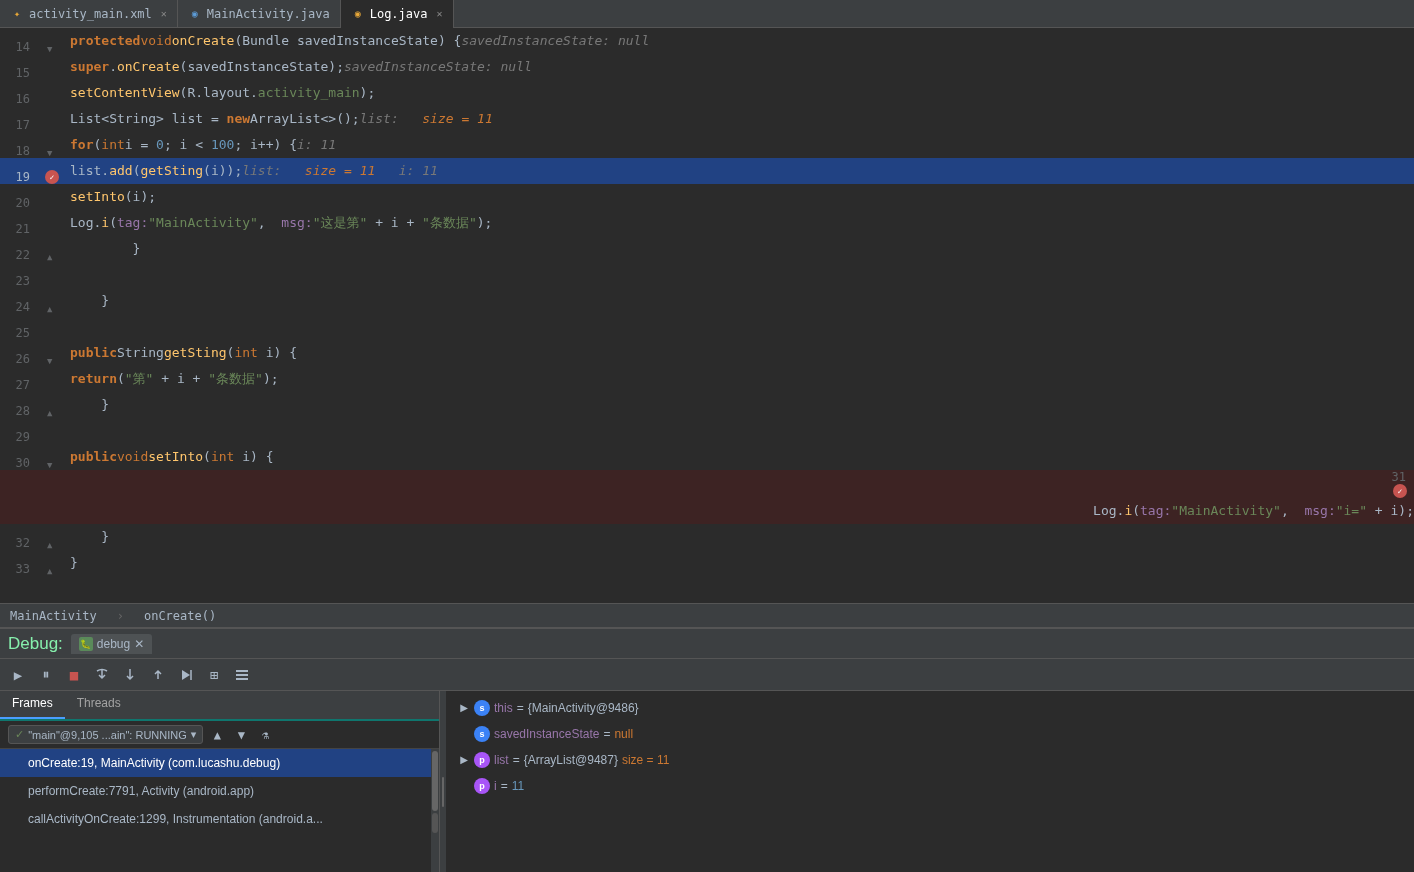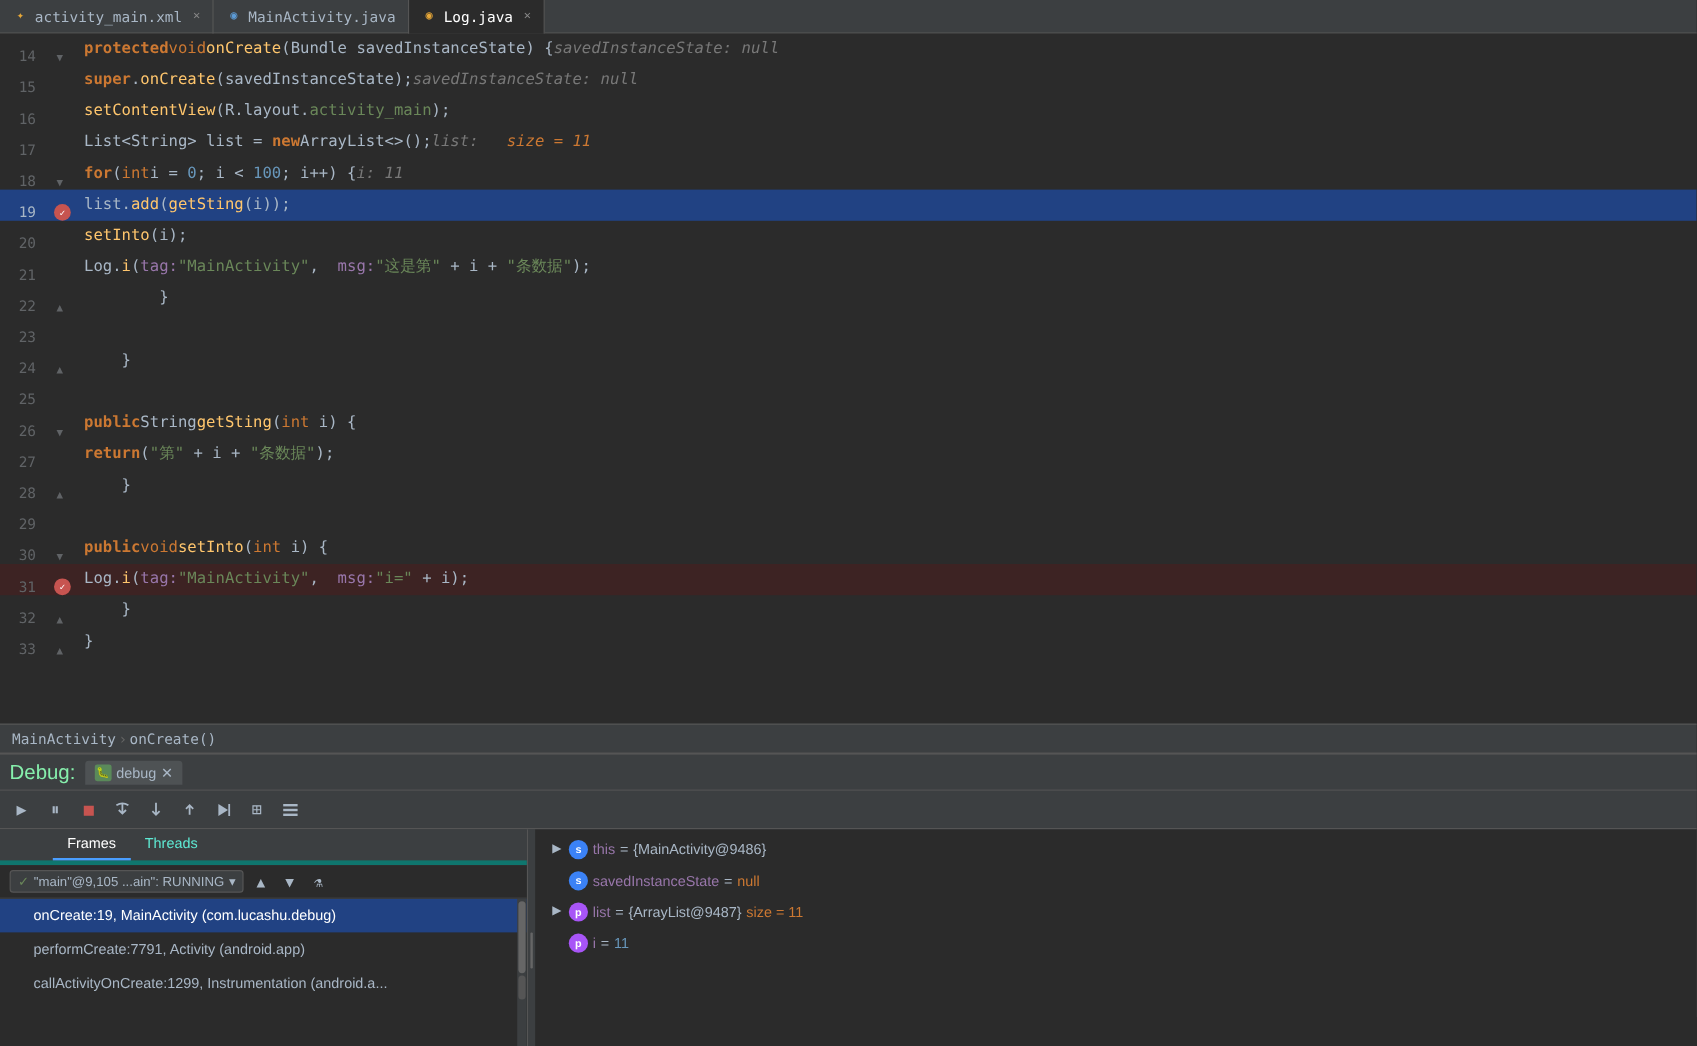--- a/index.html
+++ b/index.html
@@ -73,20 +73,21 @@
       display: flex;
       align-items: flex-end;
       min-height: 26px;
       position: relative;
     }
     .code-line.highlighted {
       background: #214283;
     }
     .code-line.error-bg {
       background: #3d2323;
+      flex-direction: column;
     }
 
     .line-number {
       width: 38px;
       min-width: 38px;
       text-align: right;
       padding-right: 8px;
       color: #606366;
       font-size: 12px;
       display: flex;
@@ -150,21 +151,21 @@
 
     
     .breadcrumb-bar {
       background: #3c3f41;
       border-top: 1px solid #555;
       padding: 3px 10px;
       font-size: 12px;
       color: #a9b7c6;
       display: flex;
       align-items: center;
-      gap: 2px;
+      gap: 20px;
       height: 24px;
     }
     .breadcrumb-separator { color: #666; }
 
     
     .debug-panel {
       background: #3c3f41;
       border-top: 2px solid #555;
       height: 265px;
       display: flex;
@@ -240,29 +241,28 @@
       width: 440px;
       min-width: 440px;
       border-right: 1px solid #555;
       display: flex;
       flex-direction: column;
     }
 
     .frames-header {
       display: flex;
       background: #3c3f41;
-      border-bottom: 4px solid #0f766e;
+      border-bottom: 2px solid #0f766e;
       height: 30px;
-      padding-left: 44px;
     }
     .frames-tab {
       padding: 5px 12px;
       font-size: 12px;
       font-family: sans-serif;
-      color: #5eead4;
+      color: #a3a3a3;
       cursor: pointer;
       border-bottom: 2px solid transparent;
     }
     .frames-tab.active {
       border-bottom: 2px solid #4a9eff;
       color: #fff;
     }
 
     .frames-toolbar {
       display: flex;
@@ -476,21 +476,21 @@
         <span class="fold-arrow">▼</span>
       </div>
       <div class="code-content">        <span class="kw">for</span> <span class="paren">(</span><span class="kw2">int</span> <span class="white">i</span> = <span class="number">0</span>; i &lt; <span class="number">100</span>; i++<span class="paren">) {</span>   <span class="hint">i: 11</span></div>
     </div>
 
     <div class="code-line highlighted">
       <div class="line-number" style="color:#a9b7c6;">19</div>
       <div class="gutter">
         <div class="breakpoint verified"></div>
       </div>
-      <div class="code-content">            <span class="white">list</span>.<span class="method">add</span><span class="paren">(</span><span class="method">getSting</span><span class="paren">(i));</span>   </div>
+      <div class="code-content">            <span class="white">list</span>.<span class="method">add</span><span class="paren">(</span><span class="method">getSting</span><span class="paren">(i));</span>   <span class="hint">list:   <span class="hint-val">size = 11</span>   i: 11</span></div>
     </div>
 
     <div class="code-line">
       <div class="line-number">20</div>
       <div class="gutter"></div>
       <div class="code-content">            <span class="method">setInto</span><span class="paren">(i);</span></div>
     </div>
 
     <div class="code-line">
       <div class="line-number">21</div>

